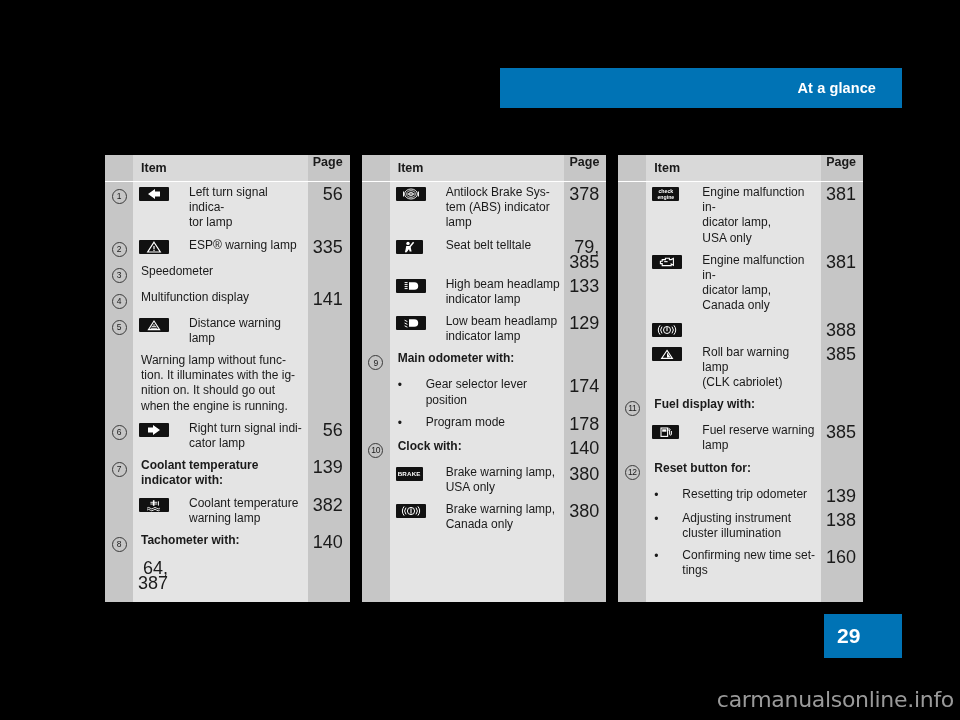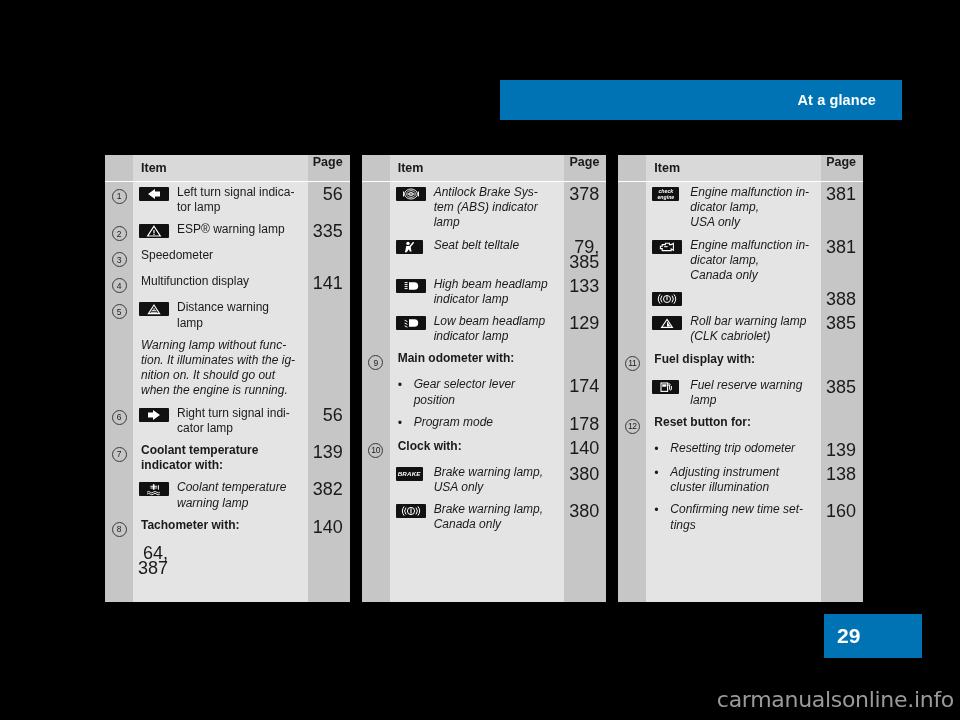--- a/index.html
+++ b/index.html
@@ -16,21 +16,21 @@
     position: relative;
     width: 960px;
     height: 720px;
     background: #000000;
   }
 
   
   .header-bar {
     position: absolute;
     left: 500px;
-    top: 80px;
+    top: 68px;
     width: 402px;
     height: 40px;
     background: #0073b5;
   }
   .header-title {
     position: absolute;
     right: 26px;
     top: 50%;
     transform: translateY(-50%);
     color: #ffffff;
@@ -38,21 +38,21 @@
     font-weight: bold;
     letter-spacing: 0.1px;
     white-space: nowrap;
   }
 
   
   .page-number-block {
     position: absolute;
     left: 824px;
     top: 614px;
-    width: 98px;
+    width: 78px;
     height: 44px;
     background: #0073b5;
   }
   .page-number {
     position: absolute;
     left: 13px;
     top: 50%;
     transform: translateY(-50%);
     color: #ffffff;
     font-size: 21px;
@@ -173,21 +173,21 @@
     display: flex;
     justify-content: center;
     padding-top: 4px;
   }
   .cell-item {
     flex: 1 1 auto;
     padding-left: 8px;
     padding-right: 4px;
     display: flex;
     align-items: flex-start;
-    gap: 0;
+    gap: 12px;
   }
   .cell-page {
     width: 42px;
     flex: 0 0 42px;
     text-align: right;
     padding-right: 7px;
     padding-top: 2px;
     font-size: 18px;
     color: #1a1a1a;
     line-height: 15px;
@@ -234,21 +234,21 @@
   .bullet {
     flex: 0 0 auto;
     width: 16px;
     padding-top: 1px;
     font-size: 12px;
     line-height: 15.2px;
     color: #1a1a1a;
   }
 
   
-  .note .cell-item { padding-left: 8px; font-style: italic; }
+  .note .cell-item { padding-left: 8px; }
 
   
   .badge {
     display: inline-flex;
     align-items: center;
     justify-content: center;
     background: #111111;
     border-radius: 1px;
     color: #ffffff;
     overflow: hidden;

